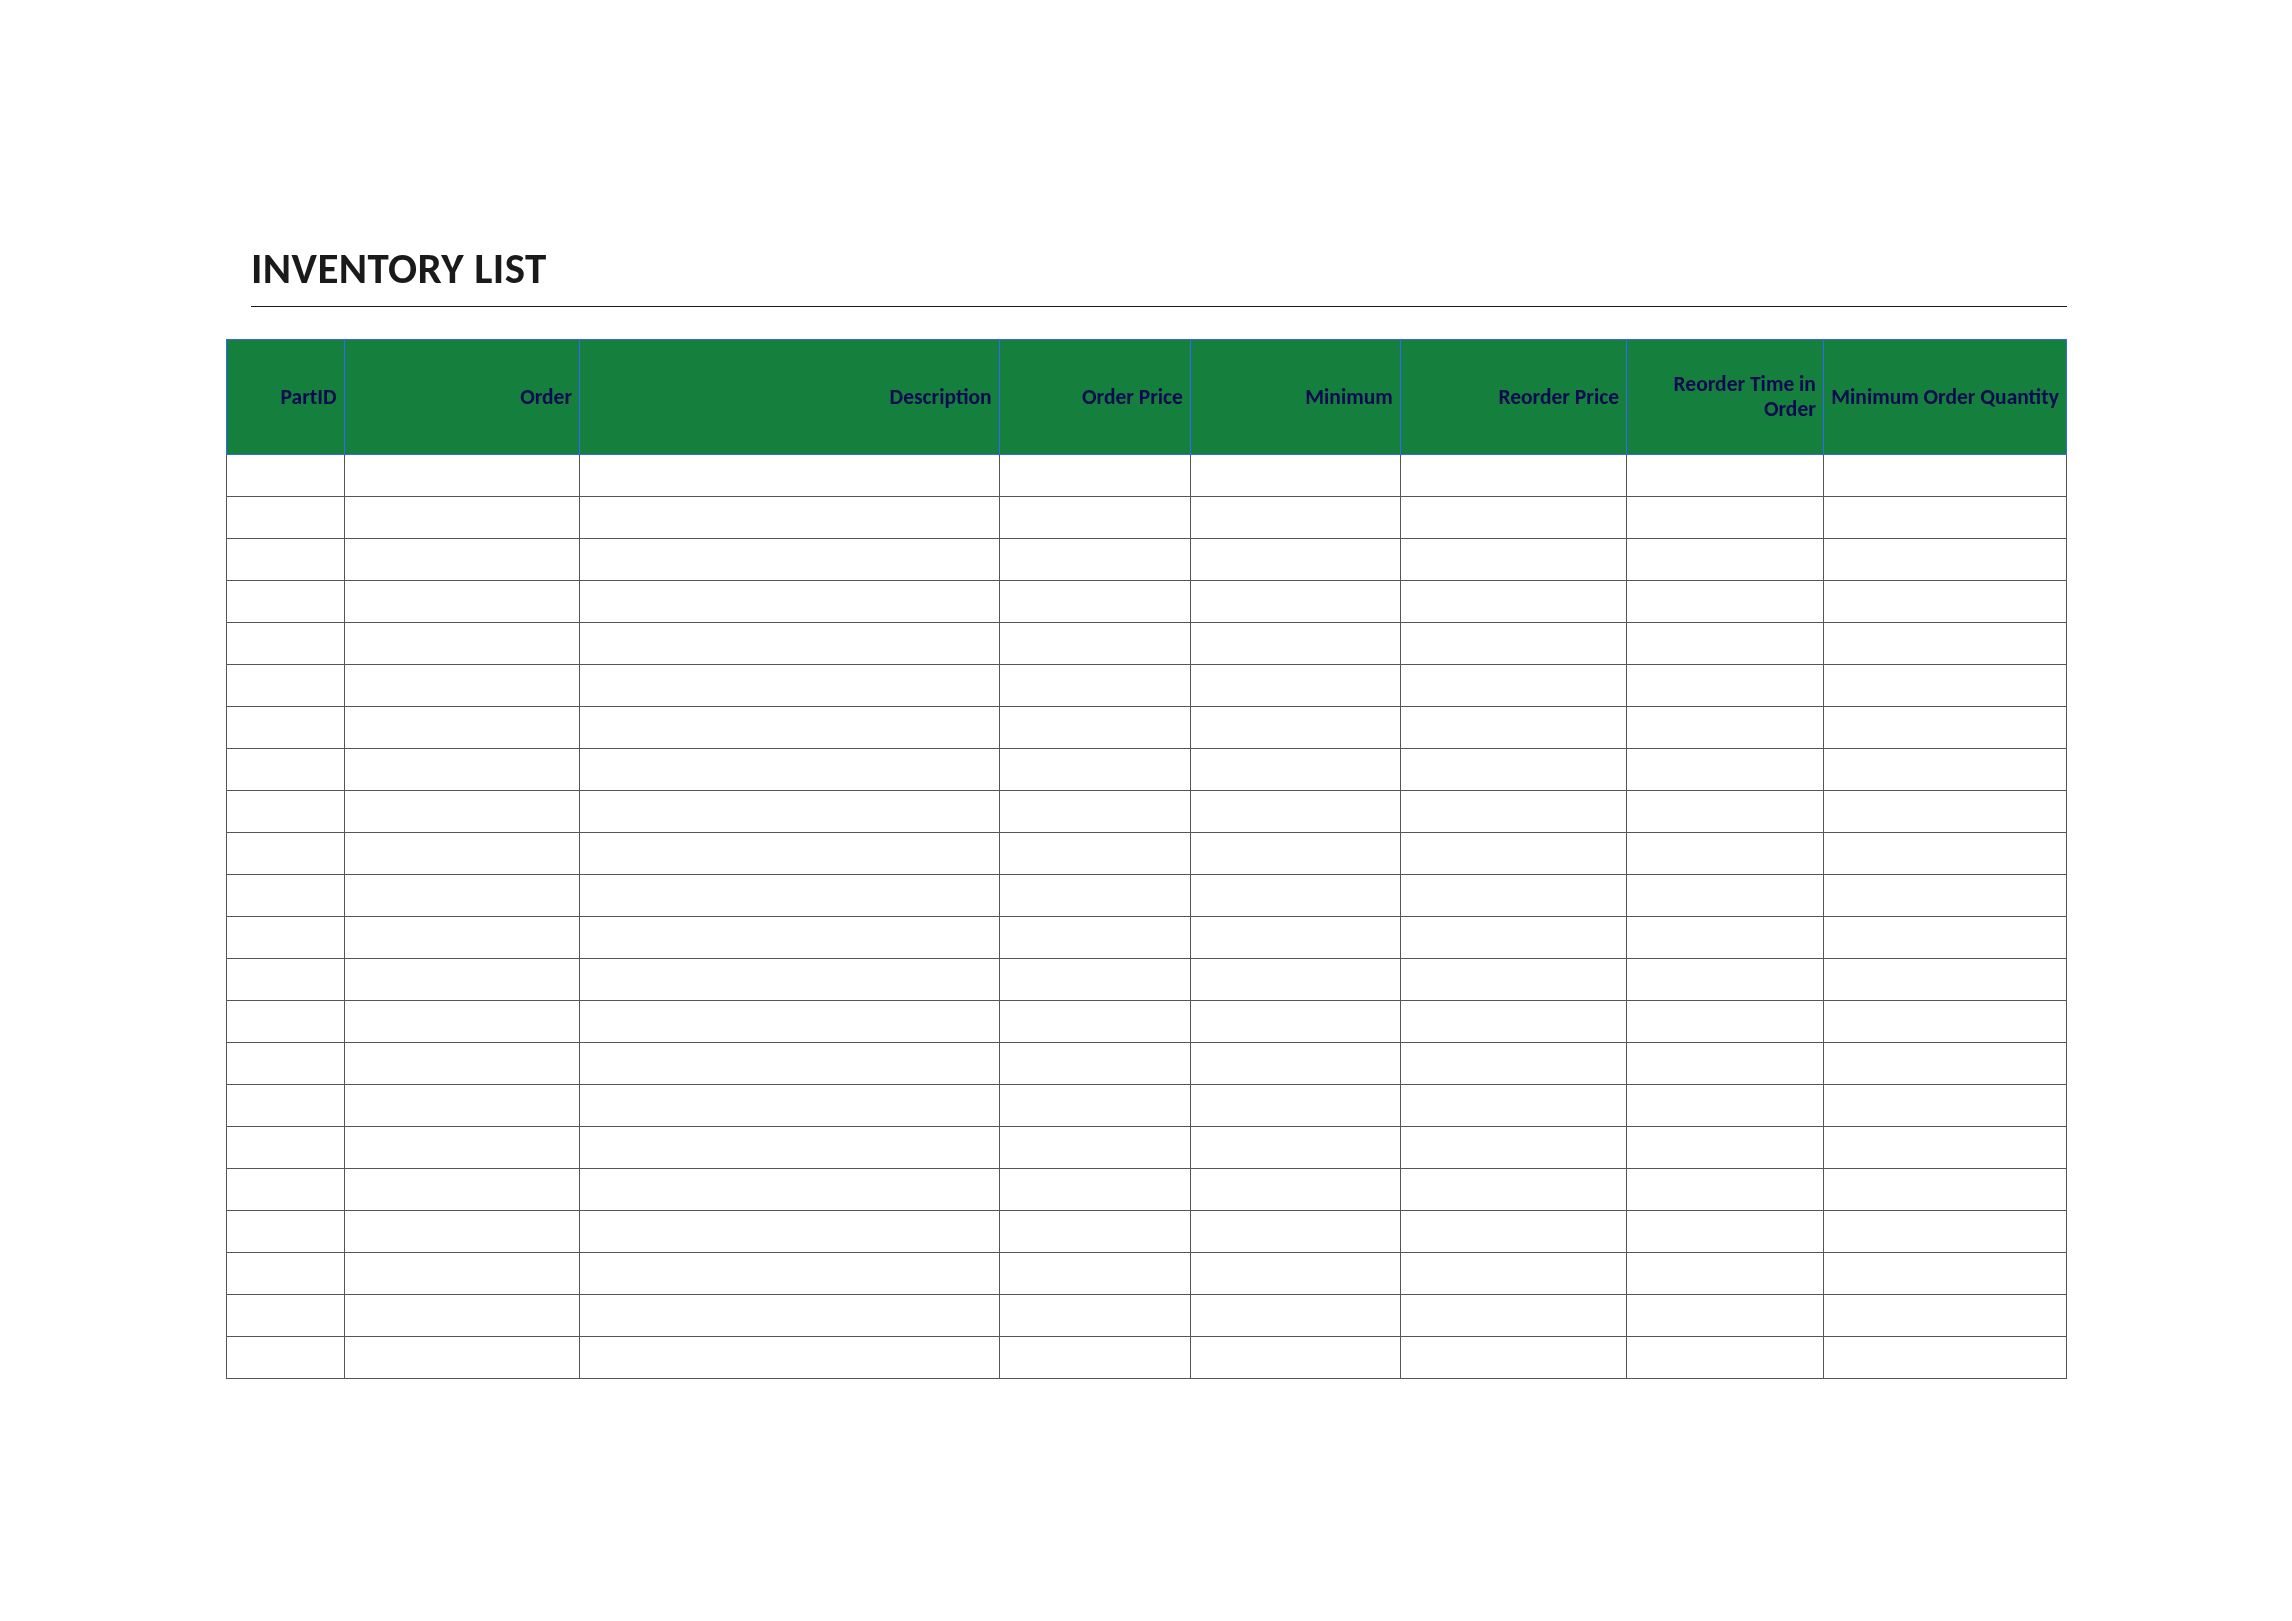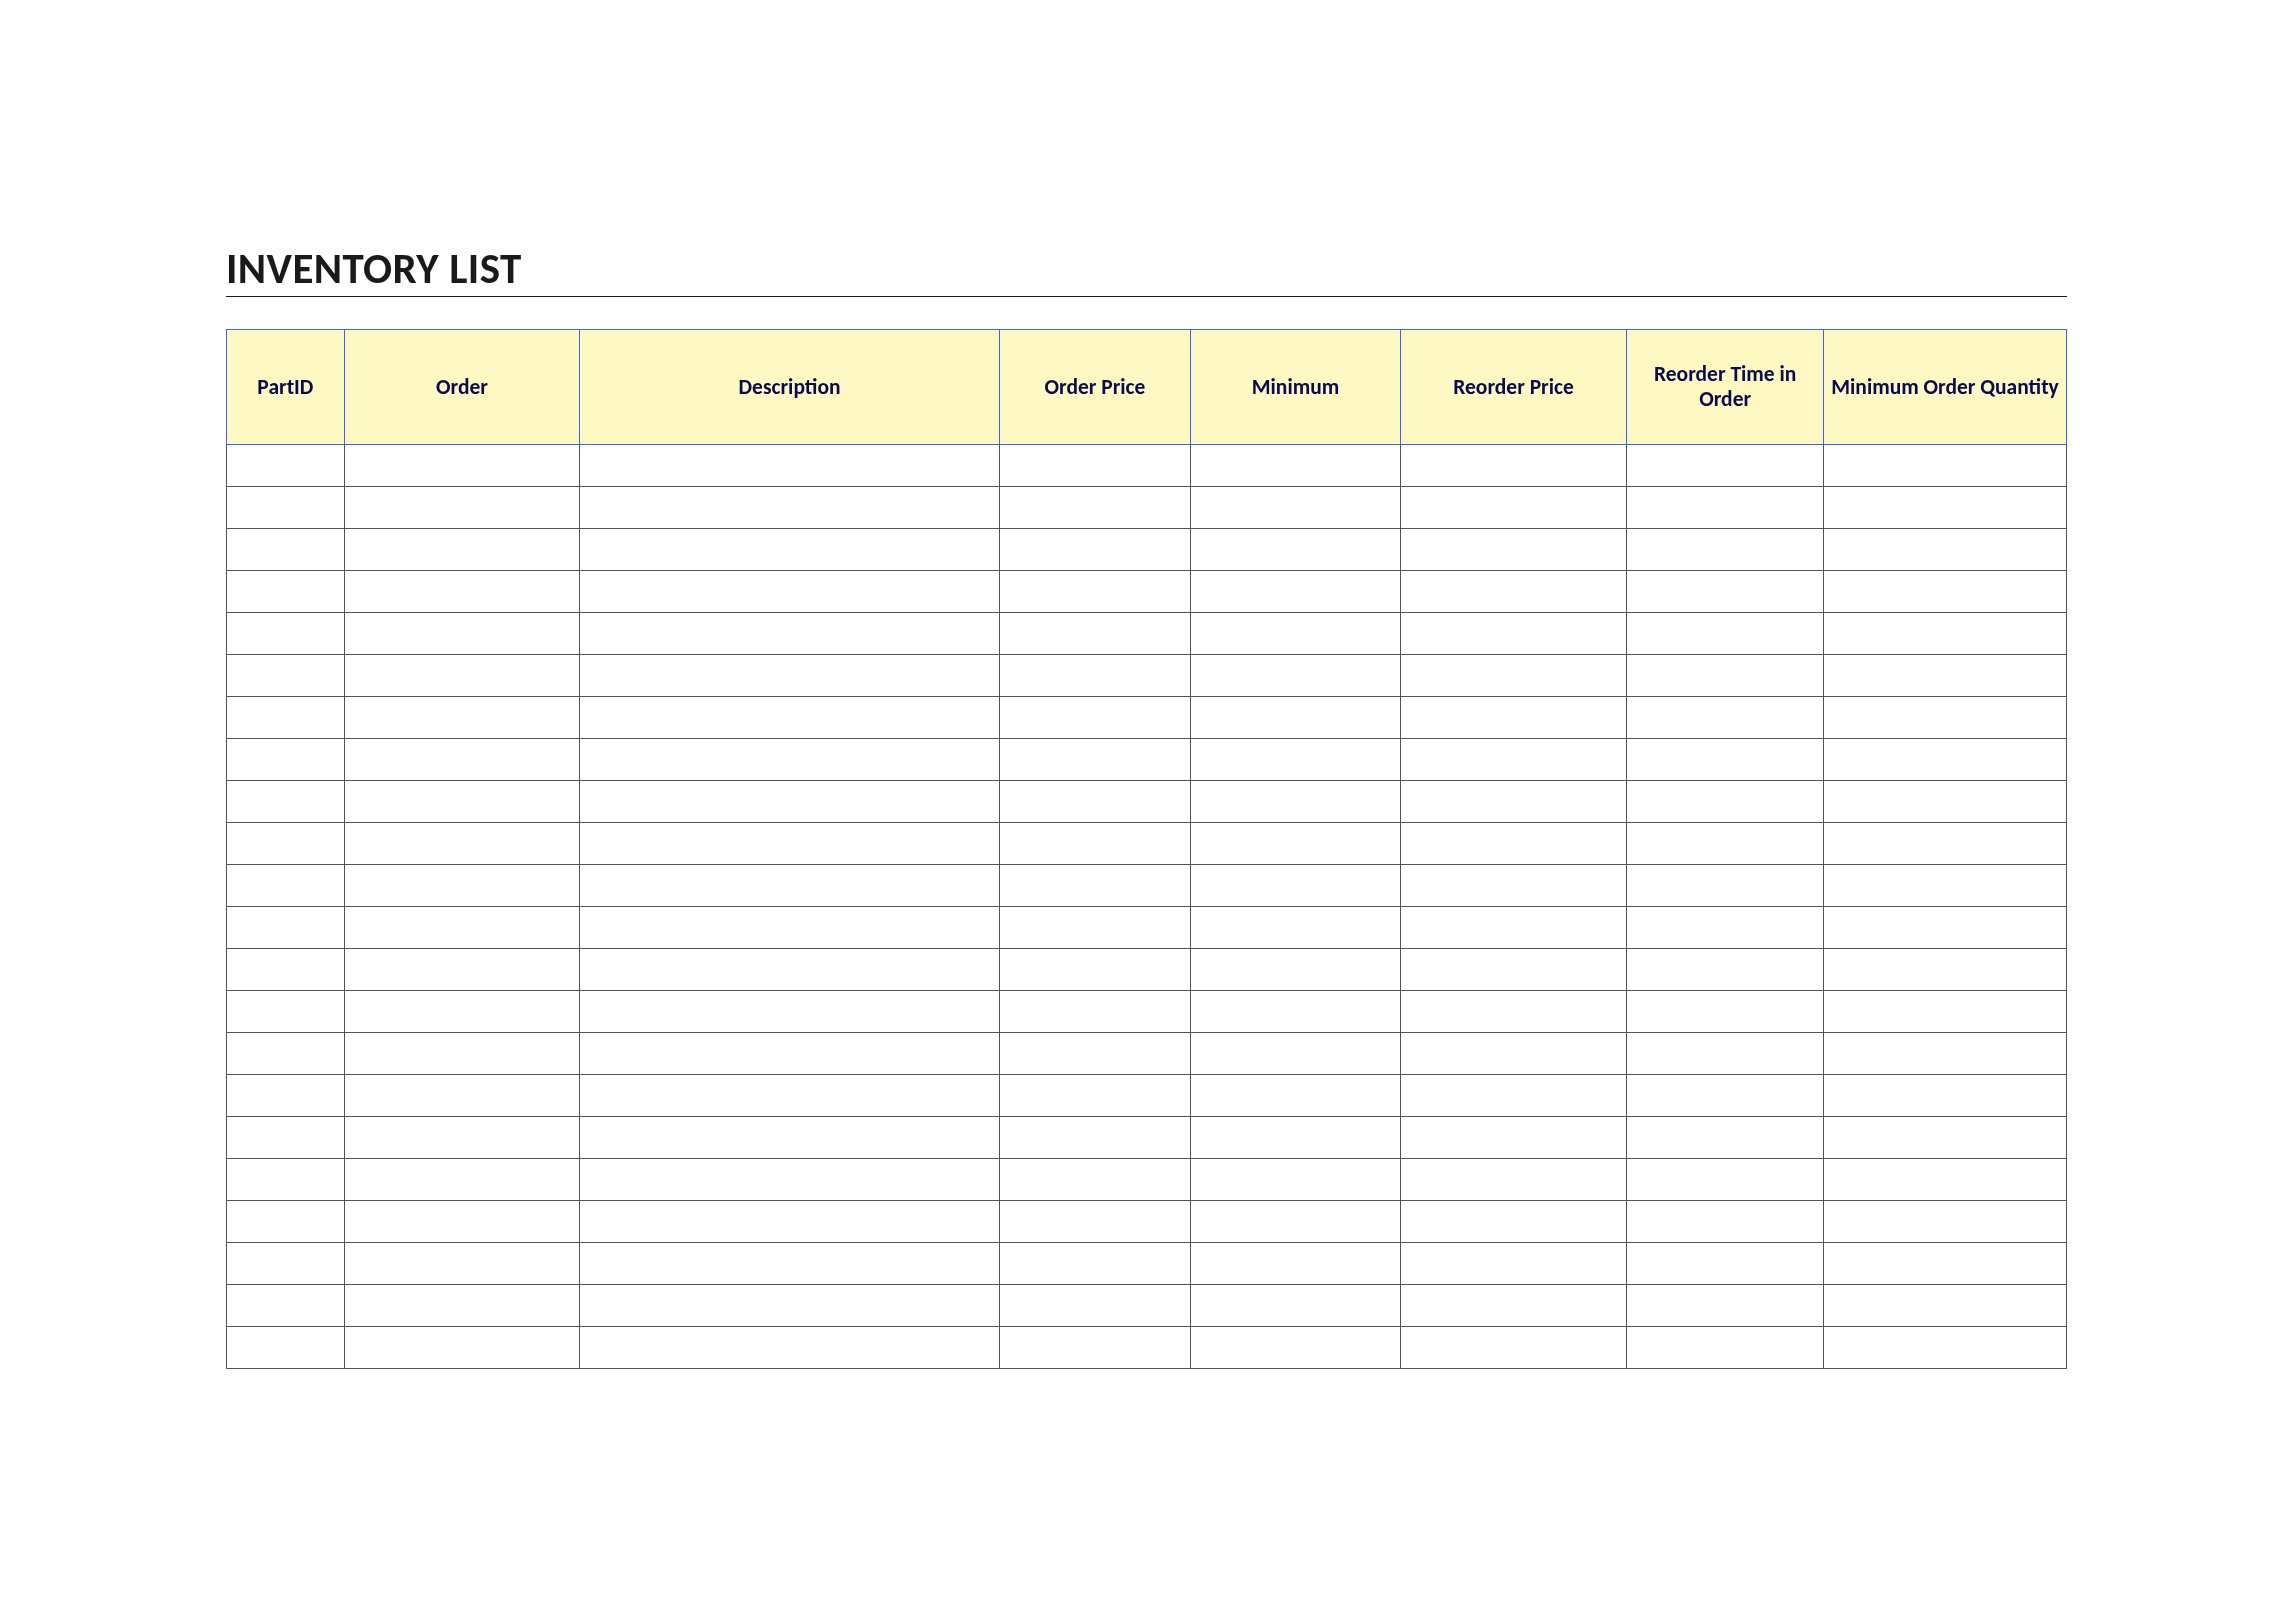--- a/index.html
+++ b/index.html
@@ -15,35 +15,36 @@
       overflow: hidden;
     }
     .page {
       padding: 242px 226px 0 226px;
     }
     .title {
       font-size: 43px;
       font-weight: bold;
       color: #1a1a1a;
       letter-spacing: 0.4px;
-      padding-bottom: 1px;
+      padding-bottom: 11px;
       border-bottom: 1.8px solid #1a1a1a;
       margin-bottom: 32px;
+      margin-left: 25px;
     }
     table.inventory {
       border-collapse: collapse;
       width: 100%;
       table-layout: fixed;
     }
     table.inventory th {
-      background: #fef9c3;
+      background: #15803d;
       color: #0a0a50;
       font-weight: bold;
       font-size: 21.5px;
-      text-align: center;
+      text-align: right;
       vertical-align: middle;
       padding: 9px 7.2px;
       border: 0.9px solid #3366ff;
       height: 115px;
       line-height: 1.15;
     }
     table.inventory td {
       border: 0.9px solid #555555;
       height: 42px;
       background: #ffffff;

